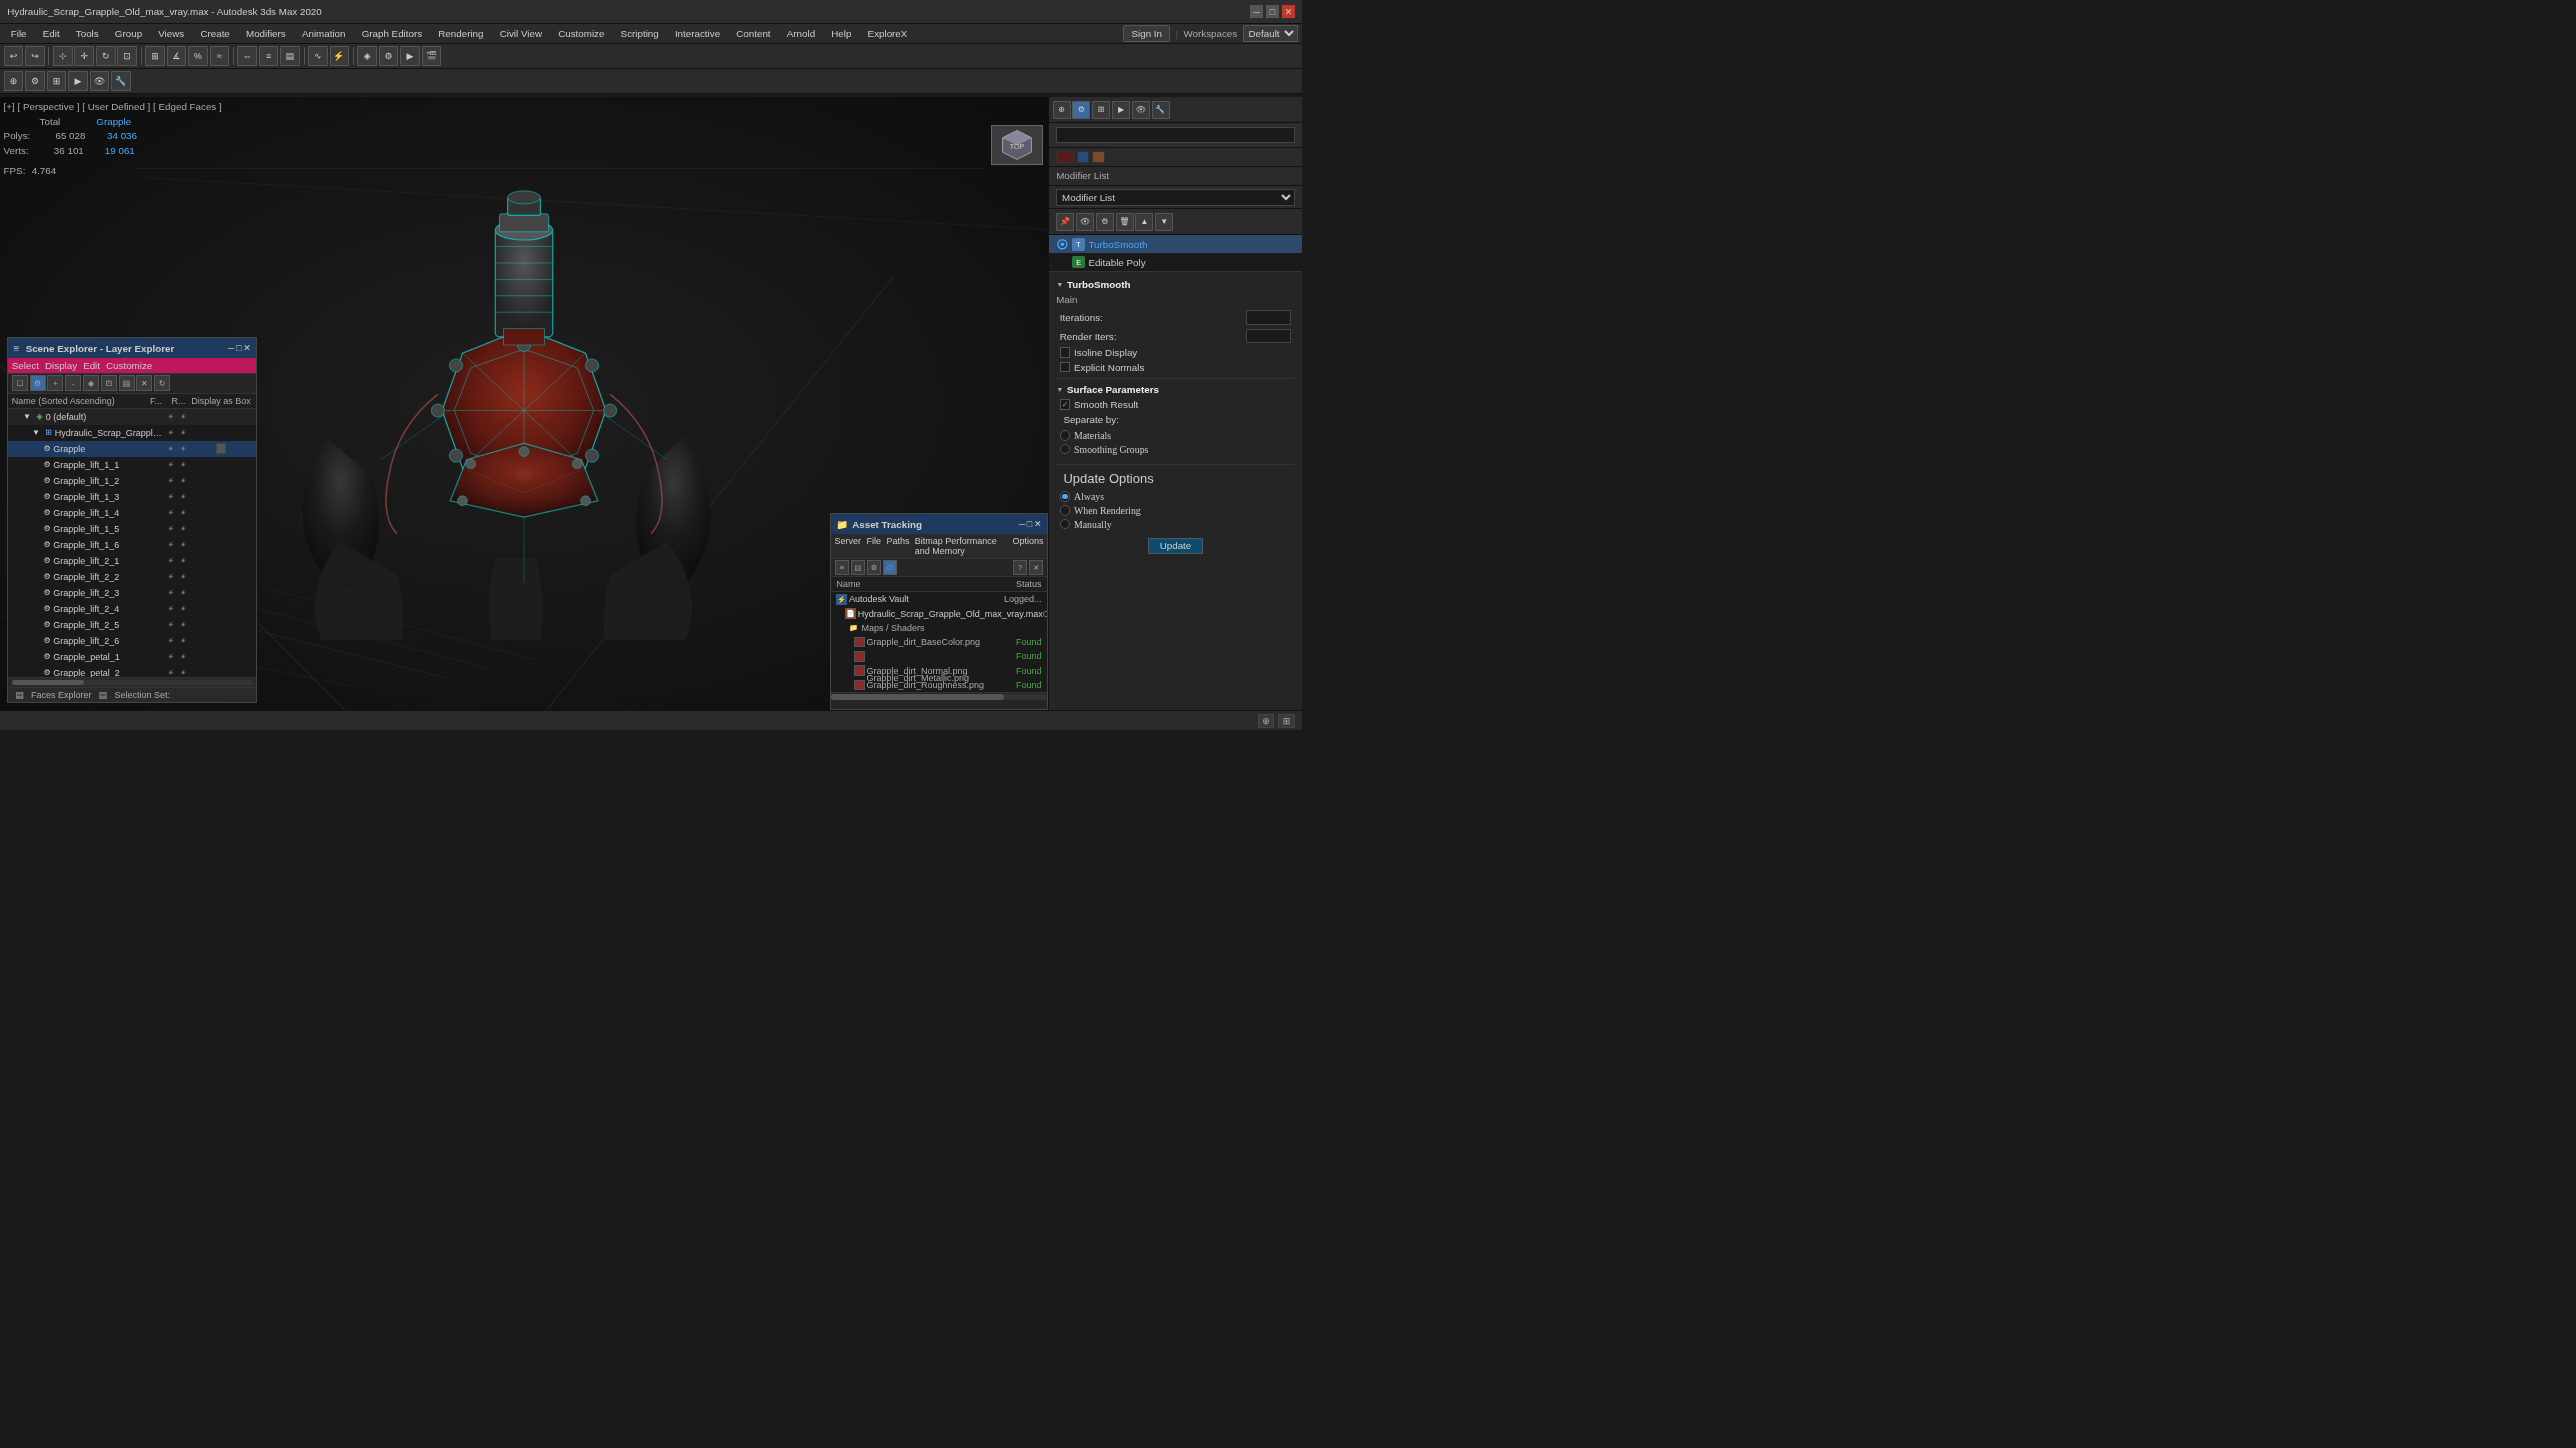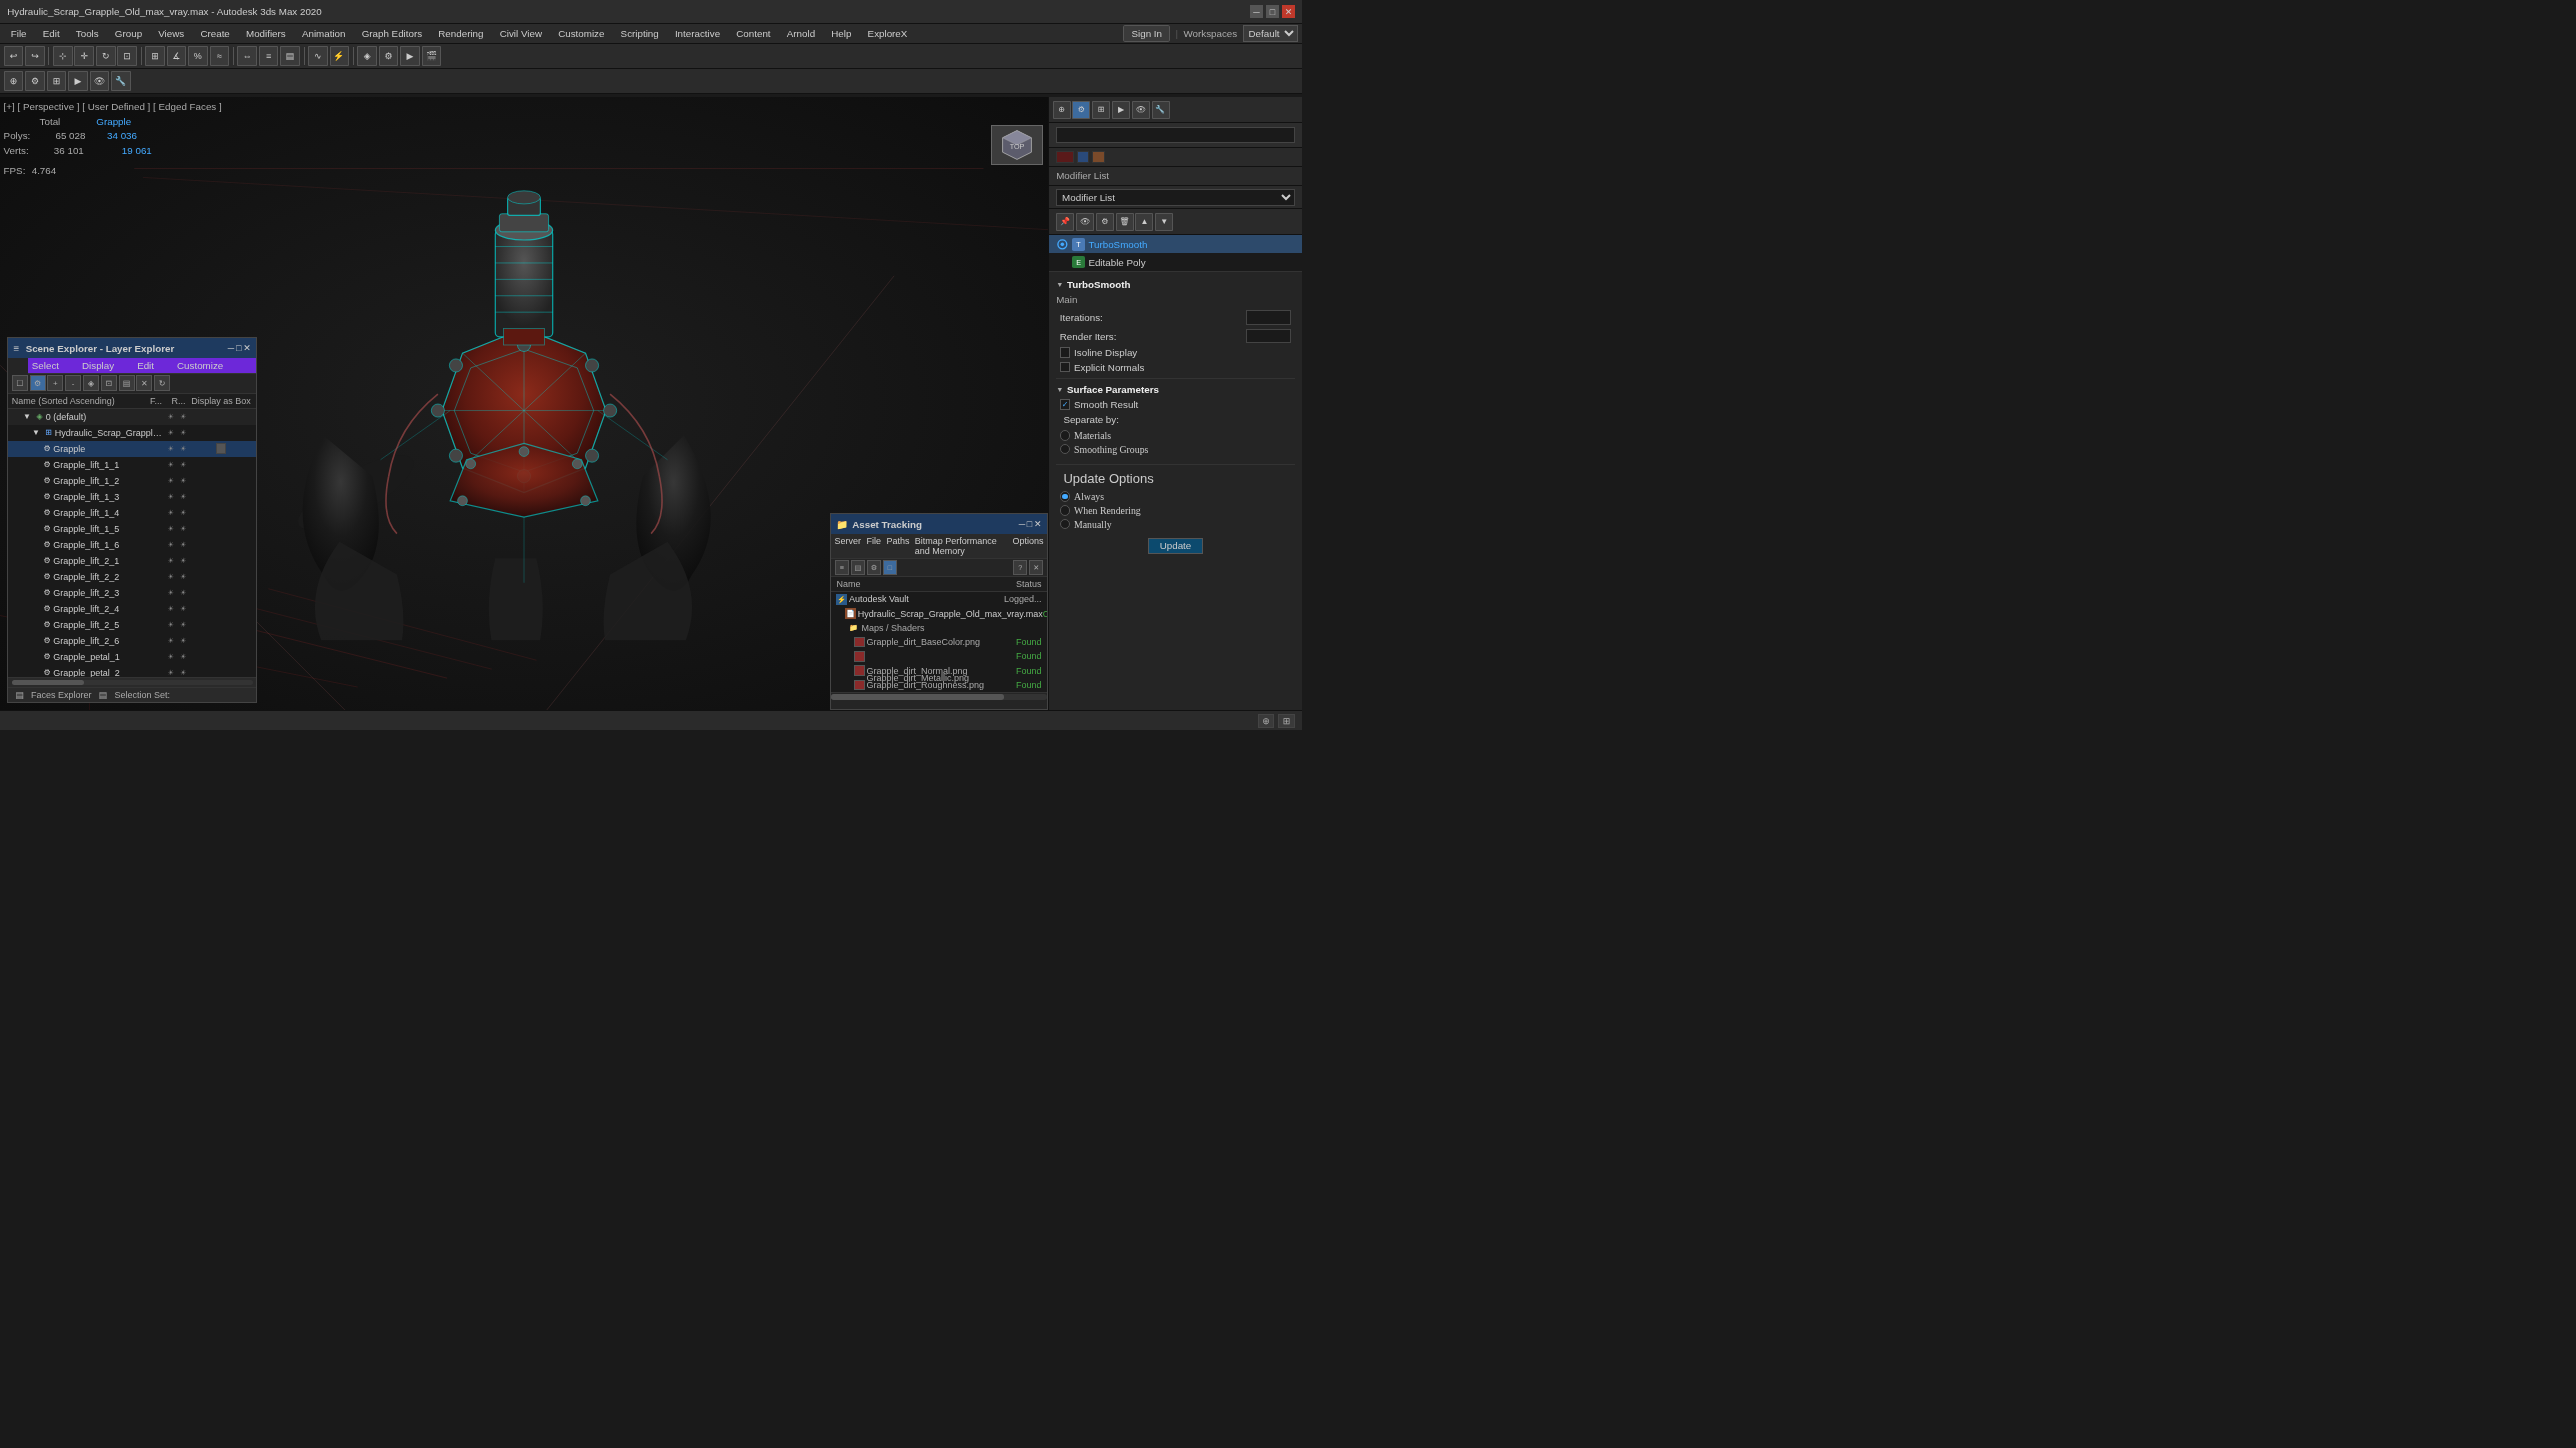--- a/index.html
+++ b/index.html
@@ -68,21 +68,21 @@
     .update-btn { background: #0c4a6e; border: 0.9px solid #555; color: #ccc; padding: 1.8px 10.7px; cursor: pointer; font-size: 9.8px; margin: 3.6px auto; display: block; }
 
     
     #status-bar { position: absolute; bottom: 0; left: 0; right: 0; height: 19.7px; background: #2b2b2b; border-top: 0.9px solid #111; display: flex; align-items: center; padding: 0 7.2px; font-size: 9.8px; color: #aaa; }
 
     
     #scene-explorer { position: absolute; left: 7.2px; bottom: 27px; width: 250px; background: #252525; border: 0.9px solid #444; z-index: 100; }
     #se-titlebar { background: #1e3a5f; height: 19.7px; display: flex; align-items: center; padding: 0 5.4px; justify-content: space-between; }
     #se-title { color: #ccc; font-size: 9.8px; font-weight: bold; }
     #se-controls { display: flex; gap: 1.8px; }
-    #se-menubar { background: #6d28d9; padding: 1.8px 3.6px; display: flex; gap: 23px; border-bottom: 0.9px solid #333; margin-left: 20px; }
+    #se-menubar { background: #be185d; padding: 1.8px 3.6px; display: flex; gap: 6px; border-bottom: 0.9px solid #333; }
     .se-menu { font-size: 9.8px; color: #ccc; cursor: pointer; }
     #se-toolbar { background: #252525; padding: 1.8px 3.6px; display: flex; gap: 1.8px; border-bottom: 0.9px solid #333; }
     .se-tool { width: 16px; height: 16px; background: #3a3a3a; border: 0.9px solid #555; color: #aaa; font-size: 8px; display: flex; align-items: center; justify-content: center; cursor: pointer; }
     #se-columns { background: #1e1e1e; padding: 1.8px 3.6px; display: flex; align-items: center; font-size: 9px; color: #aaa; border-bottom: 0.9px solid #333; }
     #se-list { background: #1a1a1a; max-height: 268px; overflow-y: auto; }
     .se-item { display: flex; align-items: center; padding: 0.9px 3.6px; cursor: pointer; height: 16px; }
     .se-item.selected { background: #1e3a5f; }
     .se-item.layer { background: #232323; }
     .se-indent { display: inline-block; }
     .se-icon { width: 12.5px; height: 12.5px; display: inline-flex; align-items: center; justify-content: center; font-size: 8px; flex-shrink: 0; }
@@ -307,21 +307,21 @@
       <span style="color:#4af;">Grapple</span>
     </div>
     <div style="display:flex;gap:18px;">
       <span>Polys:</span>
       <span style="margin-left:7.2px;">65 028</span>
       <span style="color:#4af;margin-left:3.6px;">34 036</span>
     </div>
     <div style="display:flex;gap:18px;">
       <span>Verts:</span>
       <span style="margin-left:7.2px;">36 101</span>
-      <span style="color:#4af;margin-left:20px;">19 061</span>
+      <span style="color:#4af;margin-left:3px;">19 061</span>
     </div>
   </div>
   <div id="fps-display">
     <span>FPS:</span>
     <span style="margin-left:3.6px;">4.764</span>
   </div>
 
   <div id="nav-cube">
     <div id="nav-cube-inner">
       <svg width="36" height="36" viewBox="0 0 40 40" style="font-size:11px">

